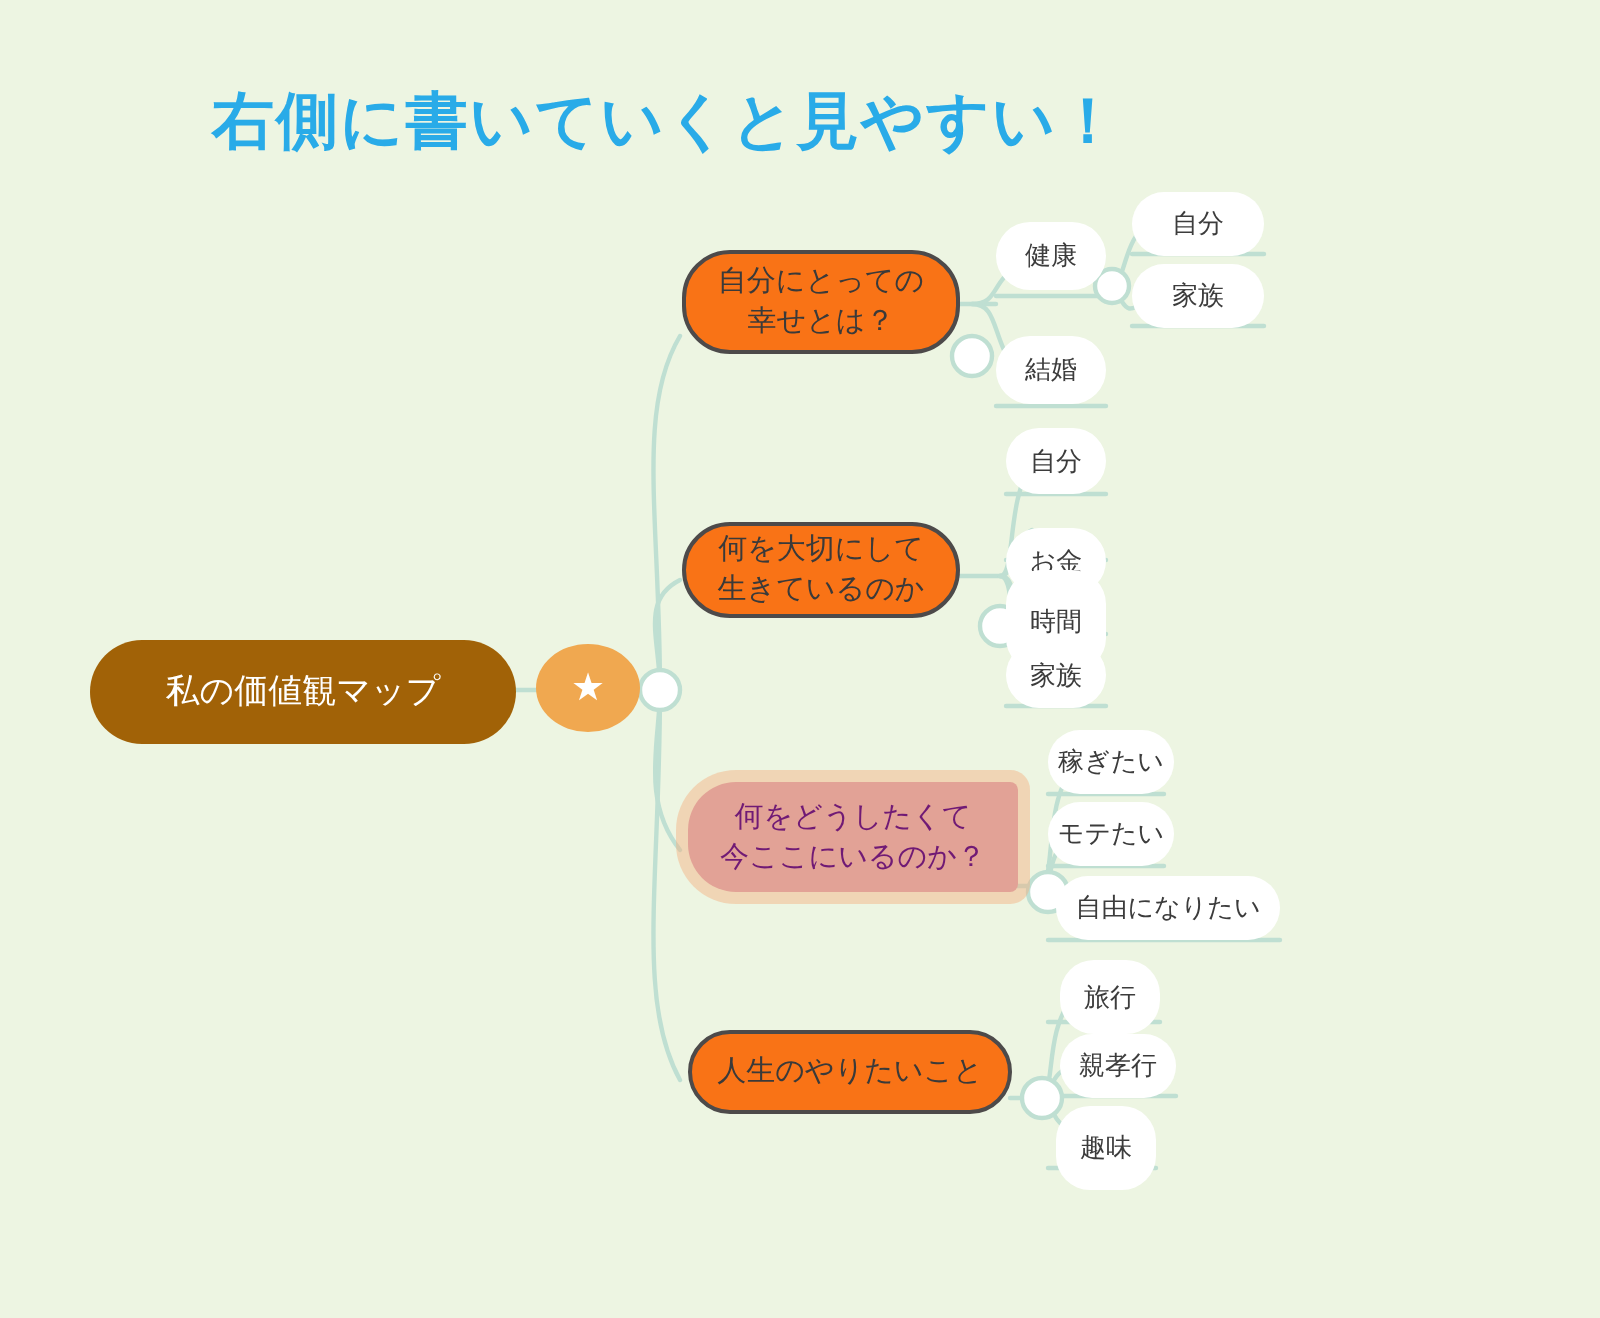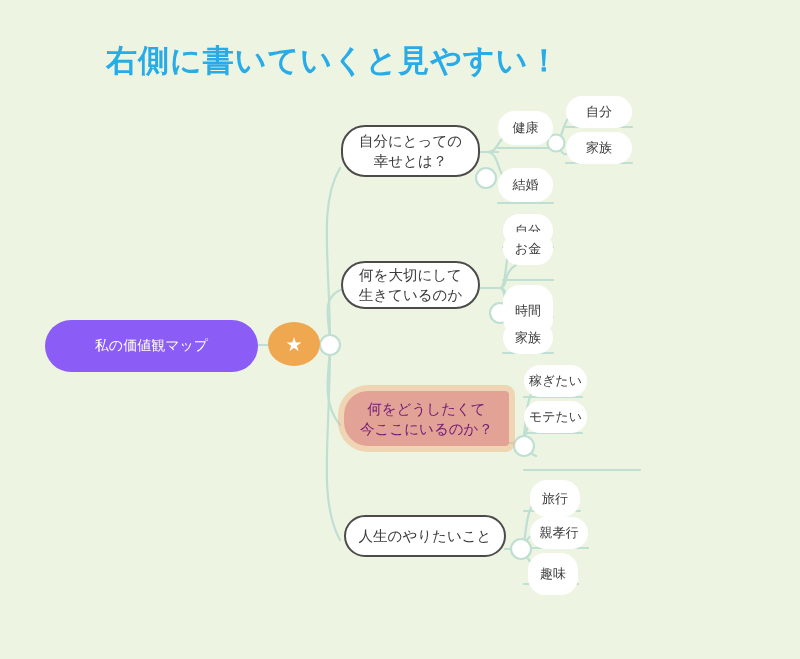--- a/index.html
+++ b/index.html
@@ -43,39 +43,39 @@
     position: absolute;
     box-sizing: border-box;
     display: flex;
     align-items: center;
     justify-content: center;
     white-space: pre;
     text-align: center;
     line-height: 1.38;
   }
   .node-root {
-    background: #8b5cf6;
+    background: #a16207;
     color: #ffffff;
-    font-size: 14px;
+    font-size: 17px;
     border-radius: 26px;
     padding: 0 22px;
   }
   .node-badge {
     background: #f0a850;
     border-radius: 50%/50%;
     color: #ffffff;
   }
   .badge-star {
     font-size: 19px;
     line-height: 1;
     color: #ffffff;
     display: block;
   }
   .node-branch {
-    background: #ffffff;
+    background: #f97316;
     border: 2px solid #4d4a4a;
     color: #3a3a3a;
     font-size: 14.5px;
     border-radius: 24px;
     padding: 17px 16px;
   }
   .node-branch-selected {
     background: #e2a296;
     border: none;
     color: #701a75;
@@ -174,33 +174,34 @@
 
   <div class="node node-leaf" style="left:566px; top:96px; width:66px; height:30px;">自分</div>
 
   <div class="node node-leaf" style="left:566px; top:132px; width:66px; height:30px;">家族</div>
 
   <div class="node node-branch" style="left:341px; top:261px; width:139px; height:48px;">何を大切にして
 生きているのか</div>
 
   <div class="node node-leaf" style="left:503px; top:214px; width:50px; height:33px;">自分</div>
 
-  <div class="node node-leaf" style="left:503px; top:232px; width:50px; height:33px;">お金</div>
+  <div class="node node-leaf" style="left:503px; top:264px; width:50px; height:33px;">お金</div>
 
   <div class="node node-leaf" style="left:503px; top:285px; width:50px; height:51px;">時間</div>
 
   <div class="node node-leaf" style="left:503px; top:321px; width:50px; height:33px;">家族</div>
 
   <div class="node node-branch-selected" style="left:344px; top:391px; width:165px; height:55px;">何をどうしたくて
 今ここにいるのか？</div>
 
   <div class="node node-leaf" style="left:524px; top:365px; width:63px; height:32px;">稼ぎたい</div>
 
   <div class="node node-leaf" style="left:524px; top:401px; width:63px; height:32px;">モテたい</div>
 
+  <div class="node node-leaf" style="left:528px; top:438px; width:112px; height:32px;">自由になりたい</div>
 
   <div class="node node-branch" style="left:344px; top:515px; width:162px; height:42px;">人生のやりたいこと</div>
 
   <div class="node node-leaf" style="left:530px; top:480px; width:50px; height:37px;">旅行</div>
 
   <div class="node node-leaf" style="left:530px; top:517px; width:58px; height:14px;">親孝行</div>
 
   <div class="node node-leaf" style="left:528px; top:553px; width:50px; height:42px;">趣味</div>
 
 </div>

